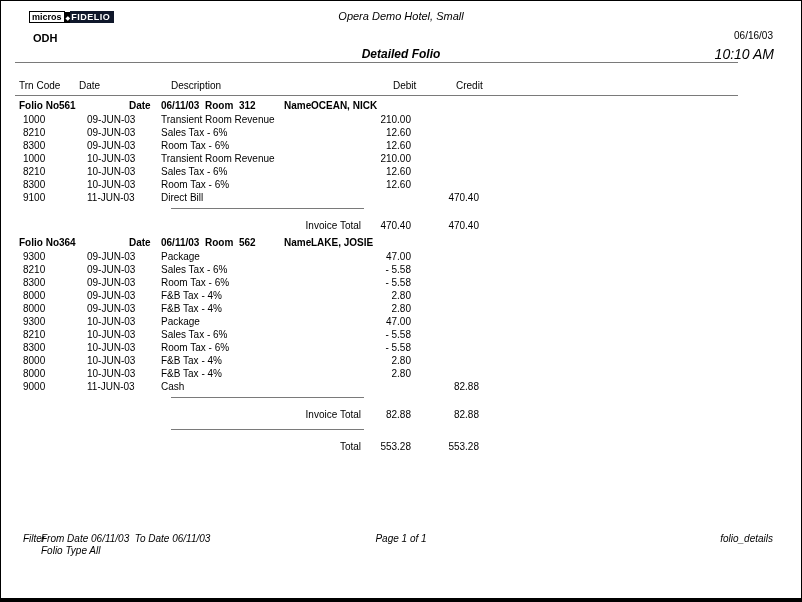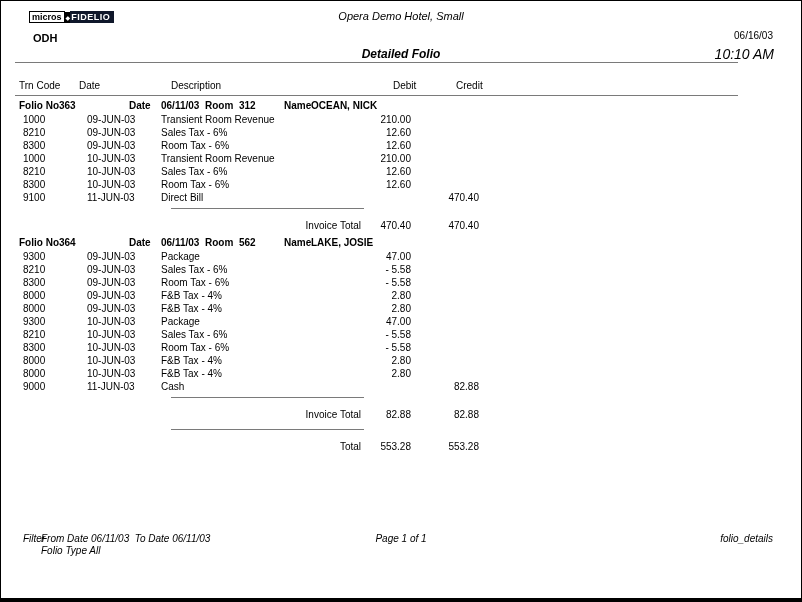--- a/index.html
+++ b/index.html
@@ -87,21 +87,21 @@
       <span class="hcell h-desc">Description</span>
       <span class="hcell h-debit">Debit</span>
       <span class="hcell h-credit">Credit</span>
     </div>
     <div class="rule rule-under-headers"></div>
 
     <div id="folio-blocks">
         <div class="folio-block">
           <div class="row folio-hdr">
     <span class="fl" style="left:18px">Folio No</span>
-    <span class="fl" style="left:58px">363</span>
+    <span class="fl" style="left:58px">561</span>
     <span class="fl" style="left:128px">Date</span>
     <span class="fl" style="left:160px">06/11/03</span>
     <span class="fl" style="left:204px">Room</span>
     <span class="fl" style="left:238px">312</span>
     <span class="fl" style="left:283px">Name</span>
     <span class="fl" style="left:310px">OCEAN, NICK</span>
   </div>
           <div class="row txn">
       <span class="cell c-trn">1000</span>
       <span class="cell c-date">09-JUN-03</span>

